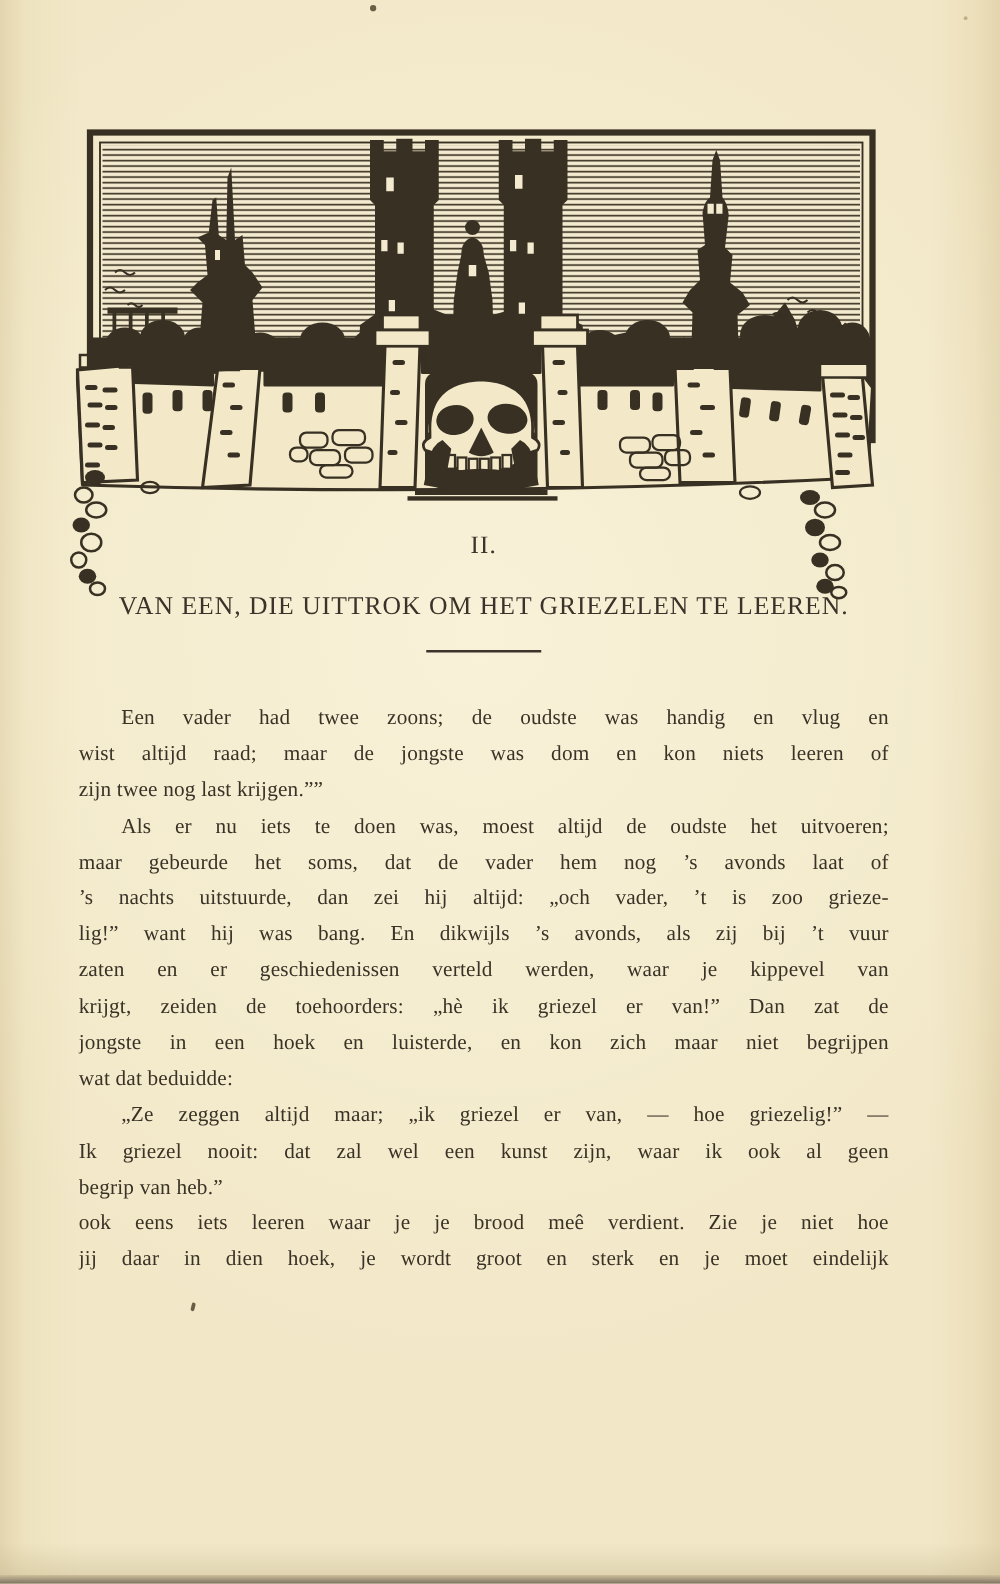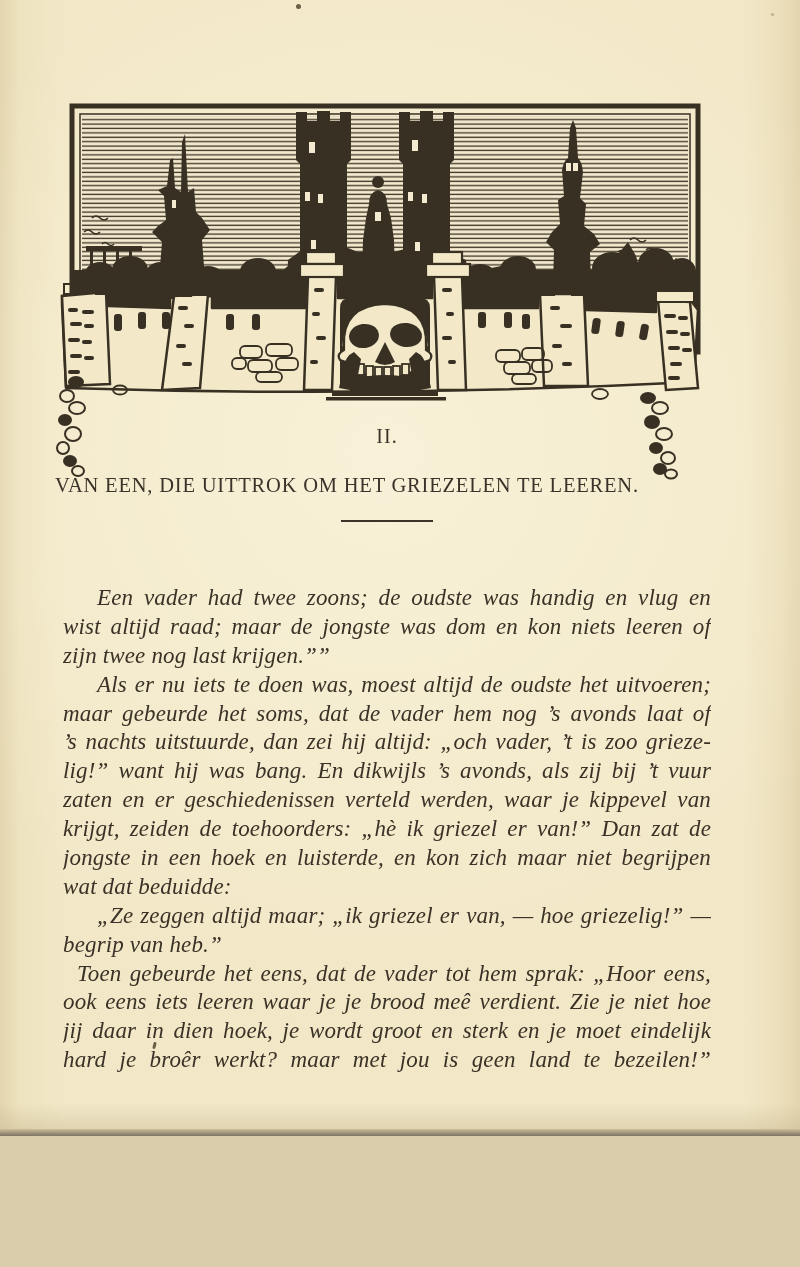--- a/index.html
+++ b/index.html
@@ -1,40 +1,40 @@
 <!DOCTYPE html>
 <html><head>
 <meta charset="utf-8">
 <style>
   html,body{margin:0;padding:0;}
   body{background:#d8ccab;font-family:"Liberation Serif","DejaVu Serif",serif;}
   .page{
-    position:relative;width:800px;height:1136px;margin:0 auto;overflow:hidden;
+    position:relative;width:800px;height:1267px;margin:0 auto;overflow:hidden;
     background:
       radial-gradient(ellipse 95% 65% at 48% 40%, rgba(255,251,232,0.5), rgba(255,251,232,0) 72%),
       linear-gradient(90deg,#e3d5ae 0,#eee3bf 2.5%,#f2e8c8 8%,#f2e8c8 93%,#ecdfbb 97.5%,#e3d5ae 100%),
       #f1e6c5;
   }
   .bottom-fade{position:absolute;left:0;right:0;bottom:7px;height:26px;
     background:linear-gradient(rgba(190,175,135,0), rgba(190,175,135,0.35));}
   .bottom-edge{position:absolute;left:0;right:0;bottom:0;height:7px;
     background:linear-gradient(#cdbf9a,#948872 70%,#7e7463);}
   .speck{position:absolute;background:#6b5e46;border-radius:50%;}
   .speck.s1{left:296px;top:4px;width:5px;height:5px;}
   .speck.s2{left:153px;top:1042px;width:3px;height:7px;border-radius:2px;transform:rotate(14deg);}
   .speck.s3{left:771px;top:13px;width:3px;height:3px;background:#c2ae85;}
   .illus{position:absolute;left:56px;top:100px;width:656px;height:380px;}
   .chapter{position:absolute;left:63px;top:425px;width:648px;text-align:center;
     font-size:20px;color:#3c342a;letter-spacing:1px;}
-  .title{position:absolute;left:55px;top:474px;width:664px;text-align:left;
+  .title{position:absolute;left:55px;top:474px;width:664px;text-align:center;
     font-size:20.5px;color:#3b332a;letter-spacing:0.8px;white-space:nowrap;}
   .rule{position:absolute;left:341px;top:520px;width:92px;height:0;
     border-top:2.2px solid #3c342a;}
-  .textblock{position:absolute;left:63px;top:584px;width:648px;color:#3a3226;
-    font-size:23px;font-style:italic;}
+  .textblock{position:absolute;left:63px;top:560px;width:648px;color:#3a3226;
+    font-size:17px;}
   .textblock p{margin:0;padding:0;}
   .ln{display:block;height:28.9px;line-height:28.9px;overflow:hidden;
     text-align:justify;text-align-last:justify;letter-spacing:0.15px;}
   .ln.ll{text-align:left;text-align-last:left;}
   .ln.ind{text-indent:34px;}
   .ln.ind-sm{text-indent:14px;}
 </style>
 </head>
 <body>
 
@@ -290,25 +290,24 @@
       <span class="ln">maar gebeurde het soms, dat de vader hem nog ’s avonds laat of</span>
       <span class="ln">’s nachts uitstuurde, dan zei hij altijd: „och vader, ’t is zoo grieze-</span>
       <span class="ln">lig!” want hij was bang. En dikwijls ’s avonds, als zij bij ’t vuur</span>
       <span class="ln">zaten en er geschiedenissen verteld werden, waar je kippevel van</span>
       <span class="ln">krijgt, zeiden de toehoorders: „hè ik griezel er van!” Dan zat de</span>
       <span class="ln">jongste in een hoek en luisterde, en kon zich maar niet begrijpen</span>
       <span class="ln ll">wat dat beduidde:</span>
     </p>
     <p>
       <span class="ln ind">„Ze zeggen altijd maar; „ik griezel er van, — hoe griezelig!” —</span>
+      <span class="ln">Ik griezel nooit: dat zal wel een kunst zijn, waar ik ook al geen</span>
       <span class="ln ll">begrip van heb.”</span>
     </p>
     <p>
-      <span class="ln ind-sm">Toen gebeurde het eens, dat de vader tot hem sprak: „Hoor eens,</span>
       <span class="ln">ook eens iets leeren waar je je brood meê verdient. Zie je niet hoe</span>
       <span class="ln">jij daar in dien hoek, je wordt groot en sterk en je moet eindelijk</span>
-      <span class="ln">hard je broêr werkt? maar met jou is geen land te bezeilen!”</span>
     </p>
   </div>
 
   <div class="bottom-fade"></div>
   <div class="bottom-edge"></div>
 </div>
 
 </body></html>

